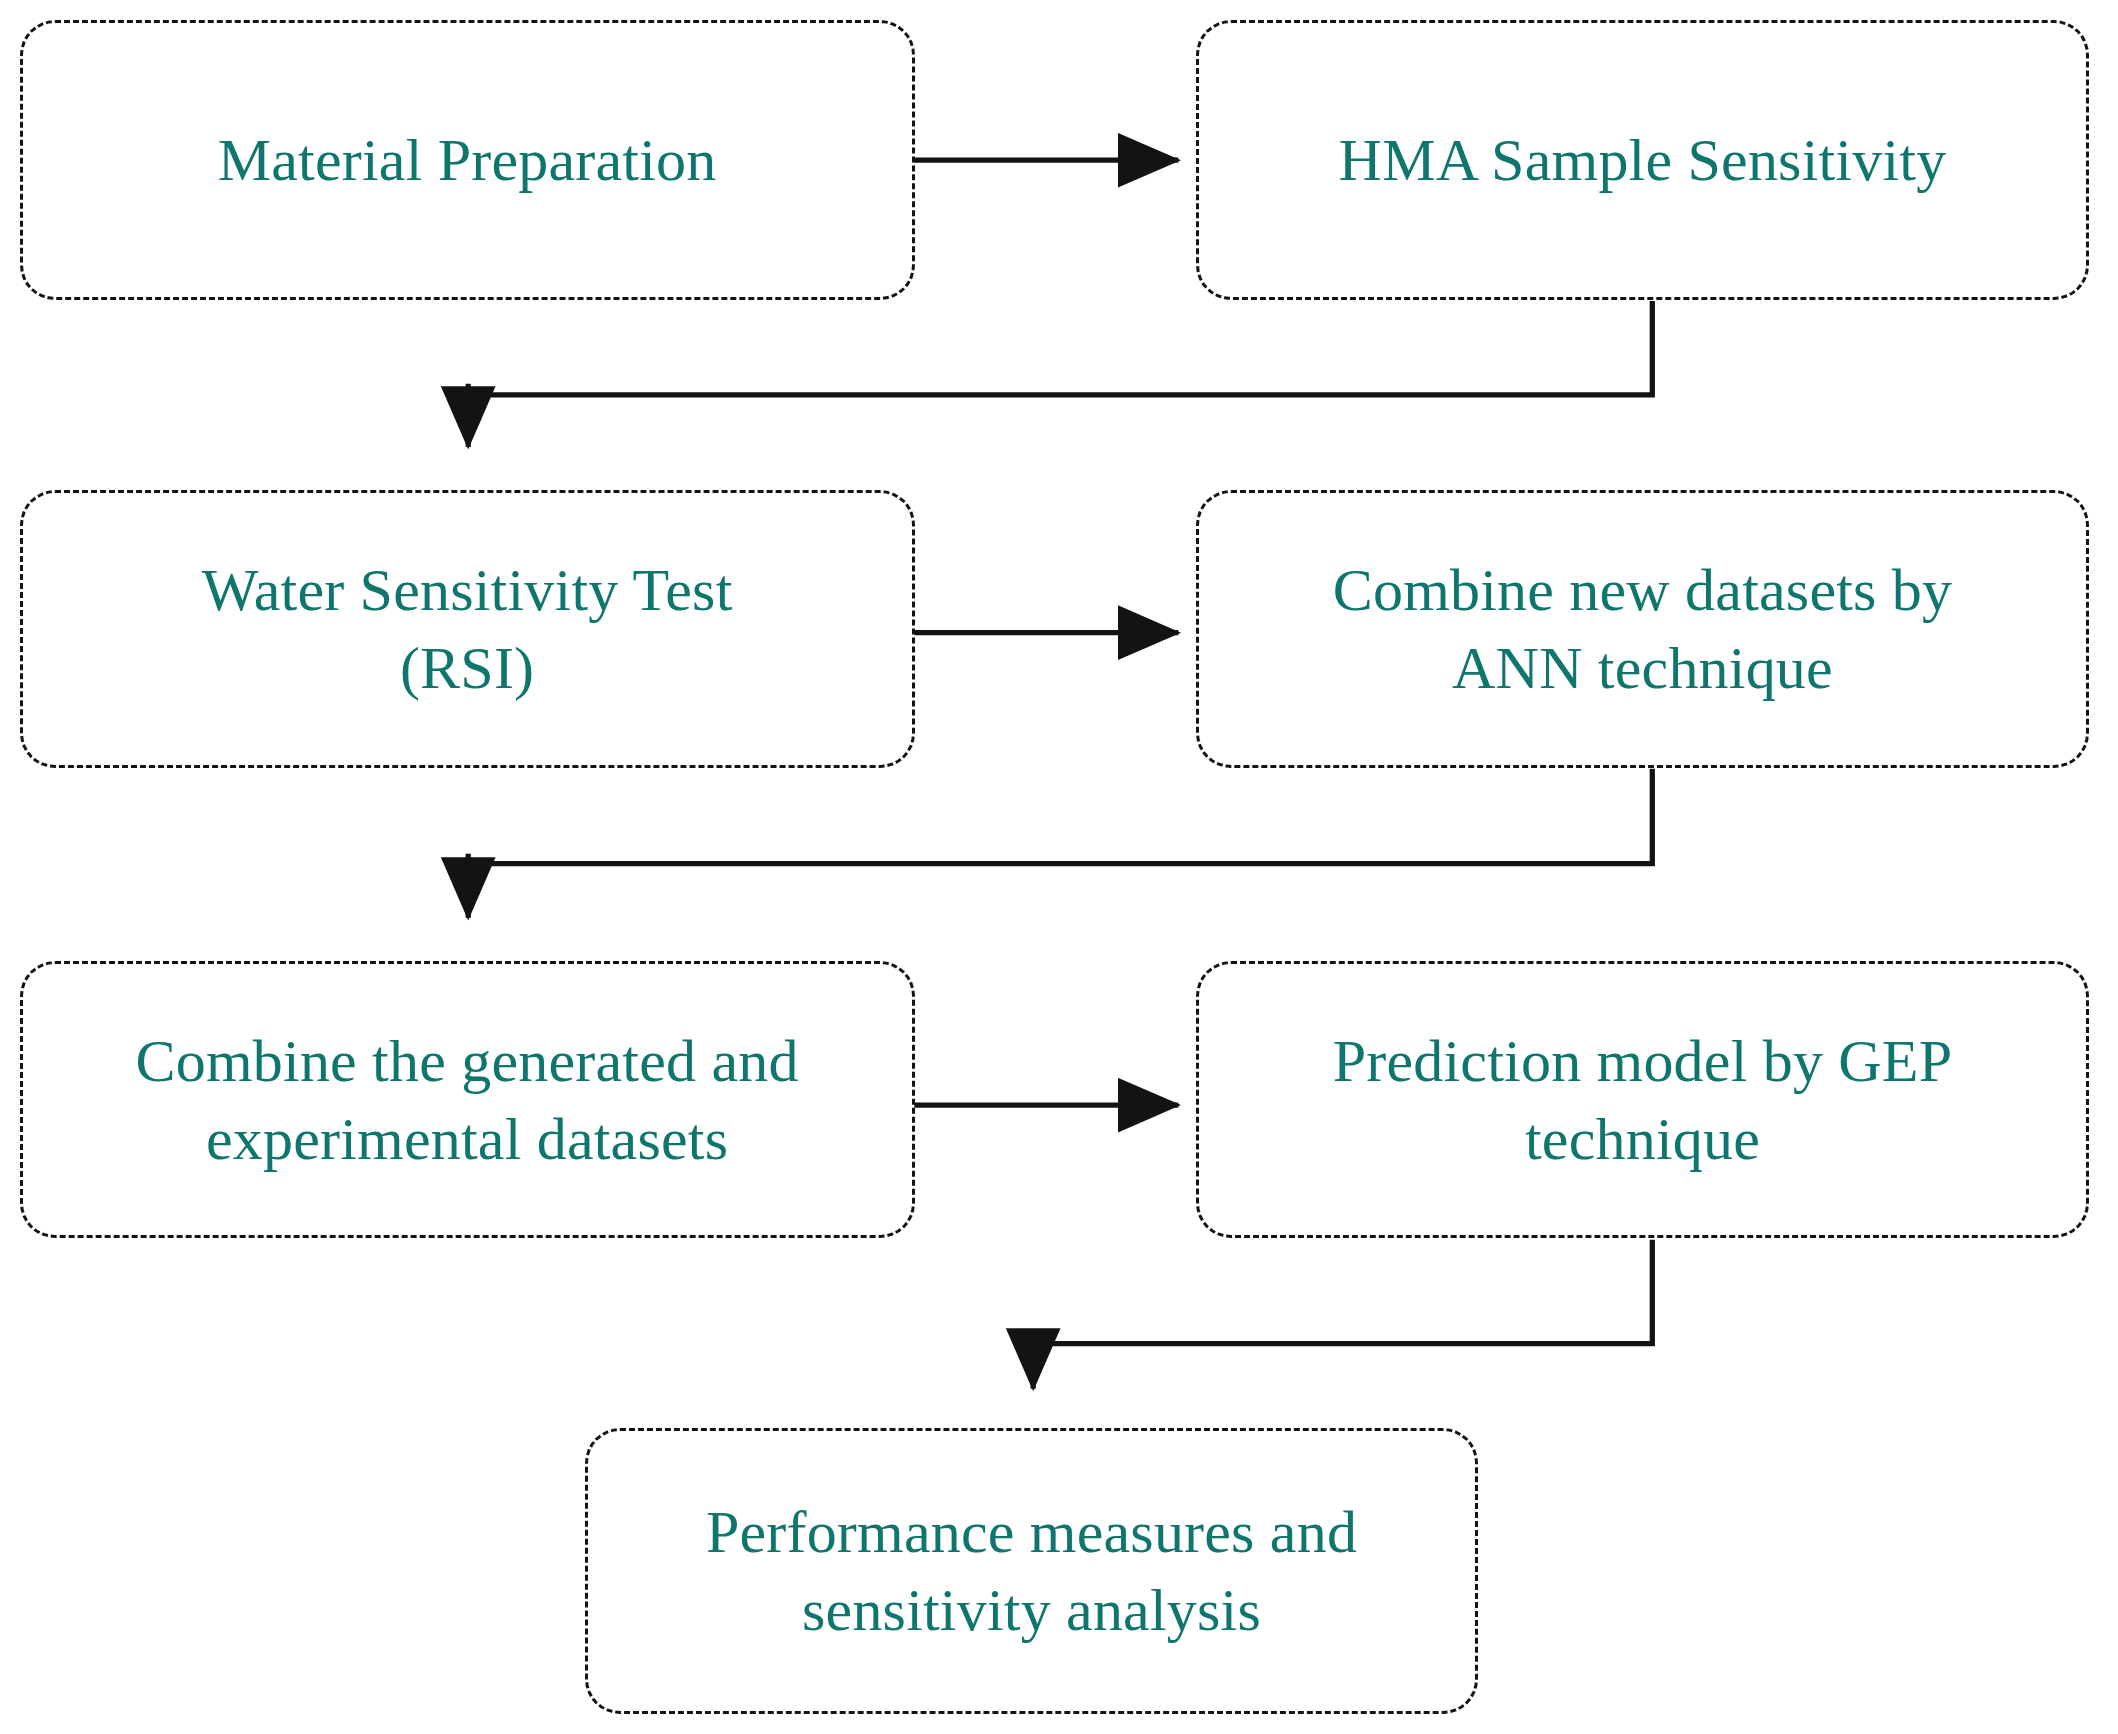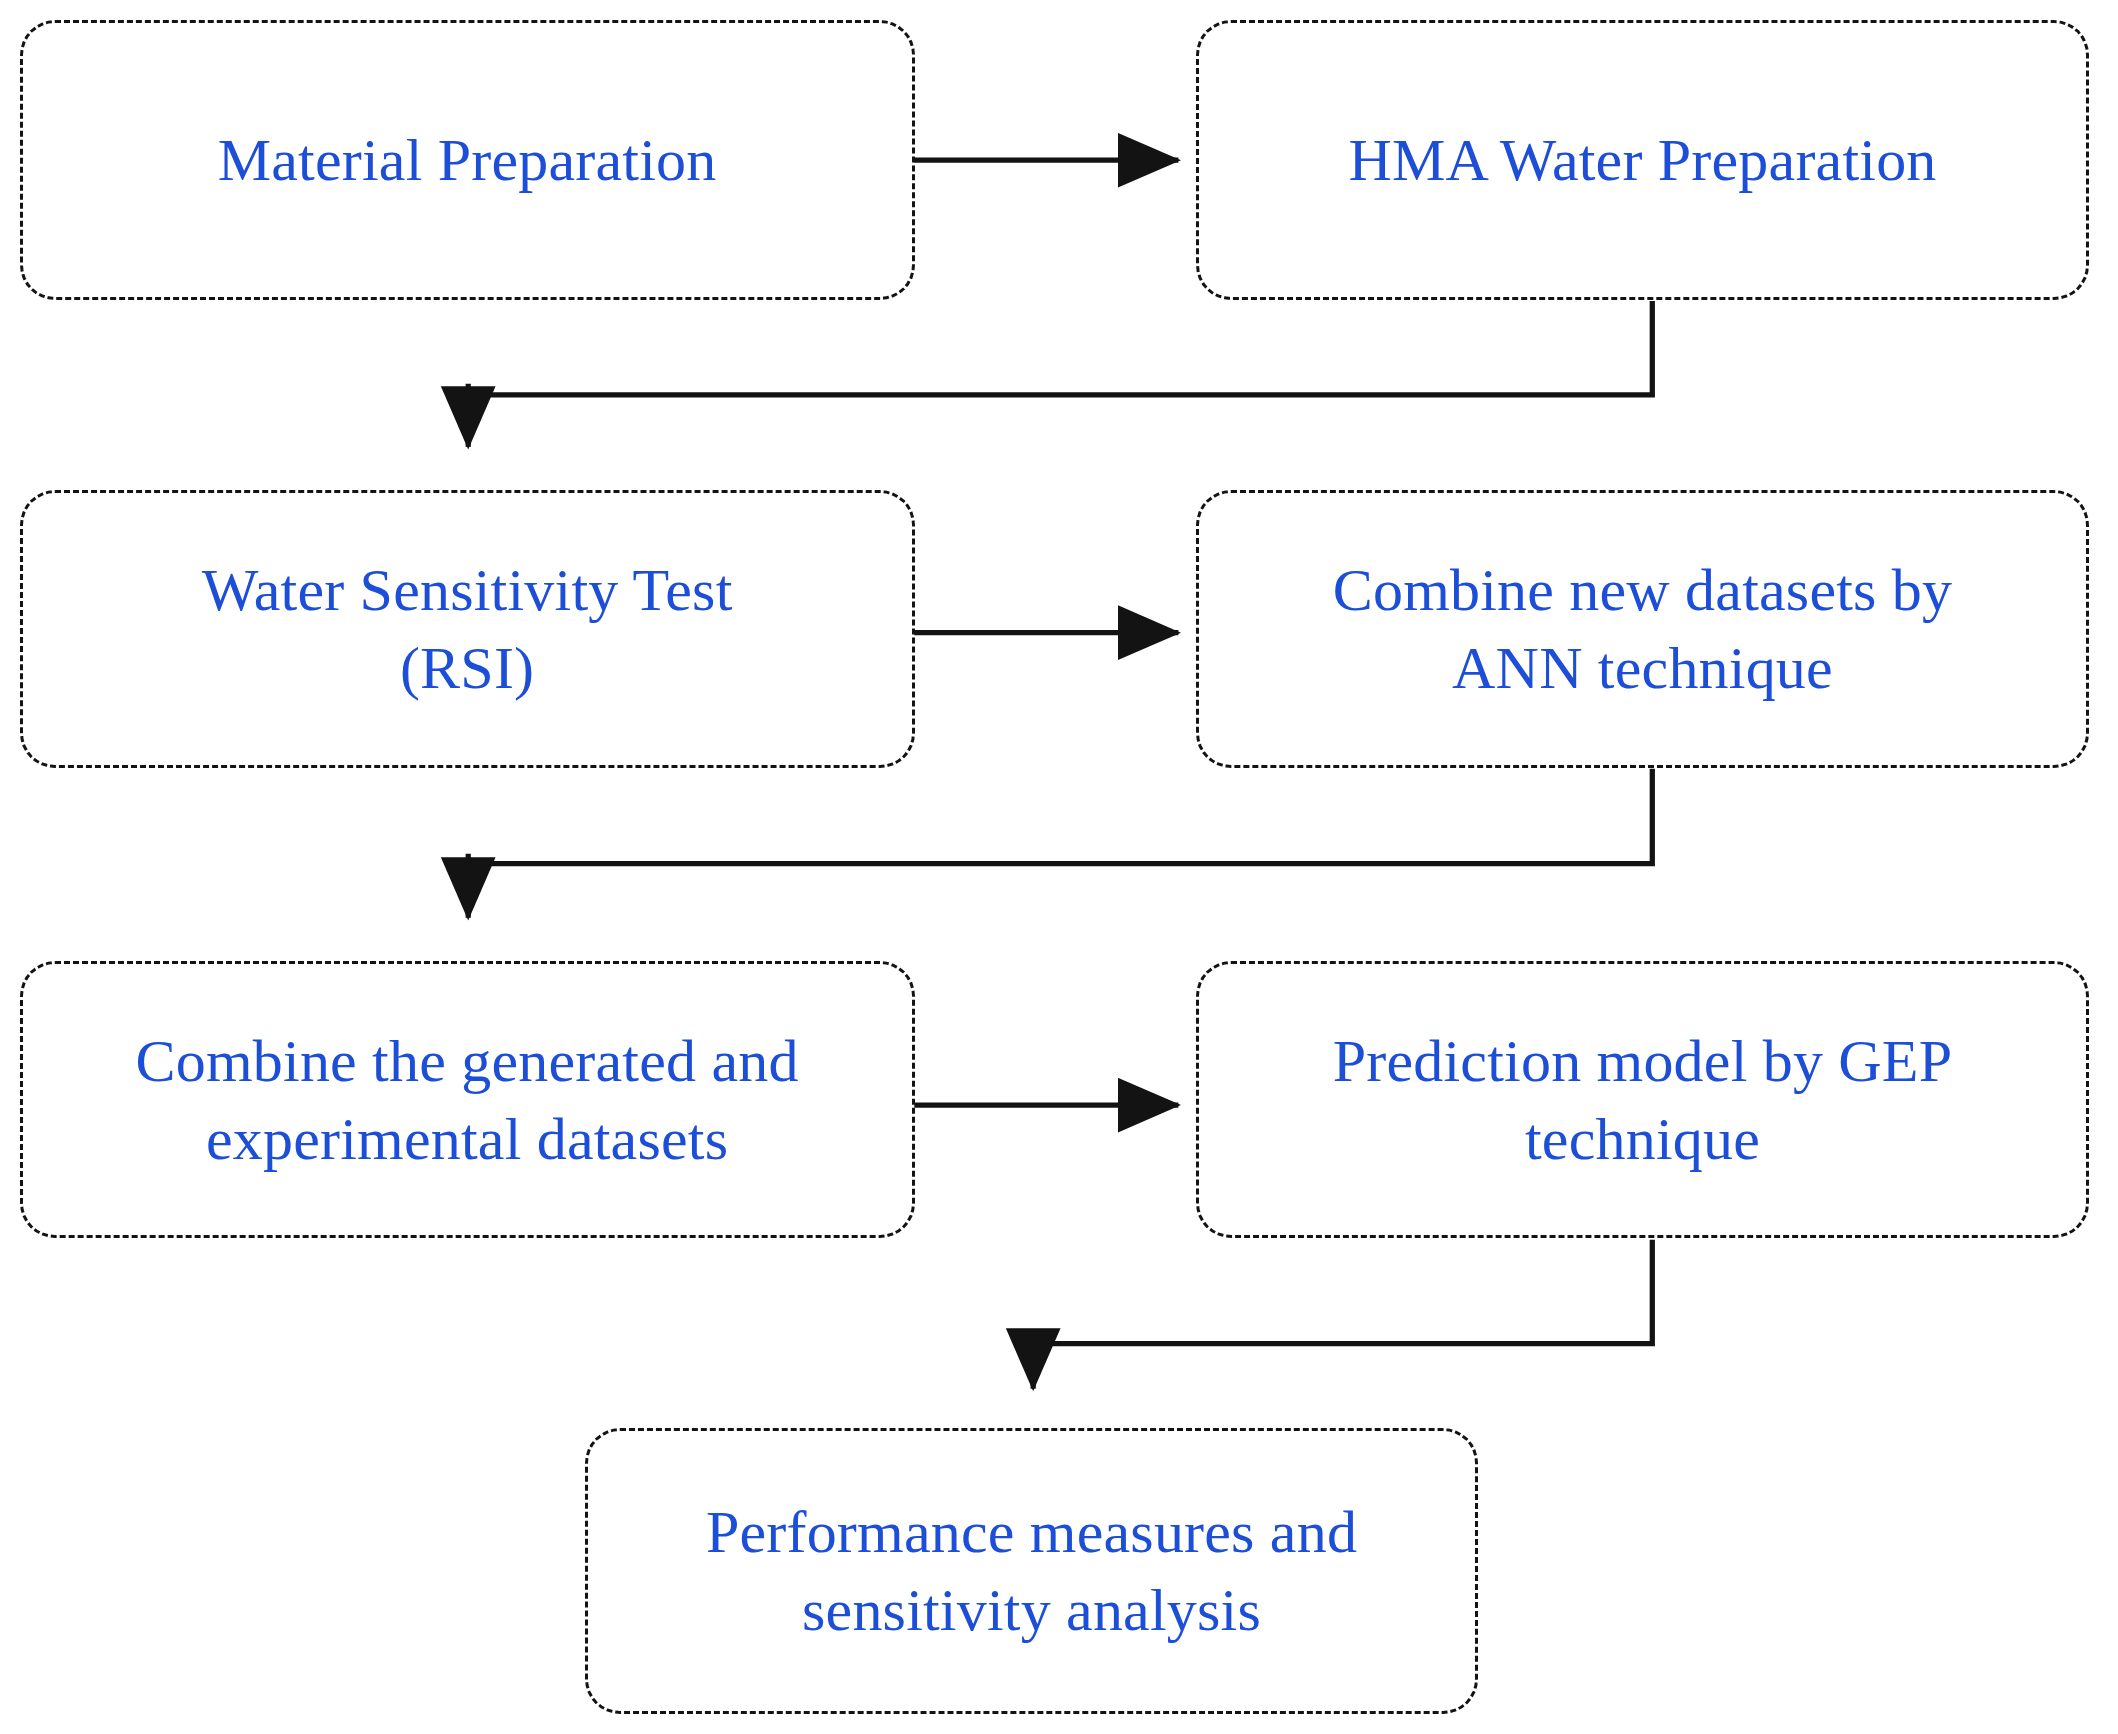--- a/index.html
+++ b/index.html
@@ -24,21 +24,21 @@
     background: transparent;
     display: flex;
     align-items: center;
     justify-content: center;
     text-align: center;
     padding: 0 25.6px;
   }
   .node-label {
     font-size: 60px;
     line-height: 1.30;
-    color: #1d4ed8;
+    color: #0f766e;
     letter-spacing: 0.2px;
     white-space: pre-line;
   }
   .edge-layer {
     position: absolute;
     left: 0;
     top: 0;
     width: 2119px;
     height: 1734px;
     pointer-events: none;
@@ -82,21 +82,21 @@
       <path d="M2196,1648 L2196,1786 L1373,1786 L1373,1772" fill="none" stroke="#131313" stroke-width="7"></path>
       <path d="M1373,1780 L1373,1846" fill="none" stroke="#131313" stroke-width="7" marker-end="url(#arrowhead)"></path>
     </g>
   </svg>
 
   <div class="node" style="left:19.6px; top:20.3px; width:895px; height:280px;">
     <span class="node-label">Material Preparation</span>
   </div>
 
   <div class="node" style="left:1196px; top:20.3px; width:893px; height:280px;">
-    <span class="node-label">HMA Water Preparation</span>
+    <span class="node-label">HMA Sample Sensitivity</span>
   </div>
 
   <div class="node" style="left:19.6px; top:490px; width:895px; height:278px;">
     <span class="node-label">Water Sensitivity Test
 (RSI)</span>
   </div>
 
   <div class="node" style="left:1196px; top:490px; width:893px; height:278px;">
     <span class="node-label">Combine new datasets by
 ANN technique</span>

